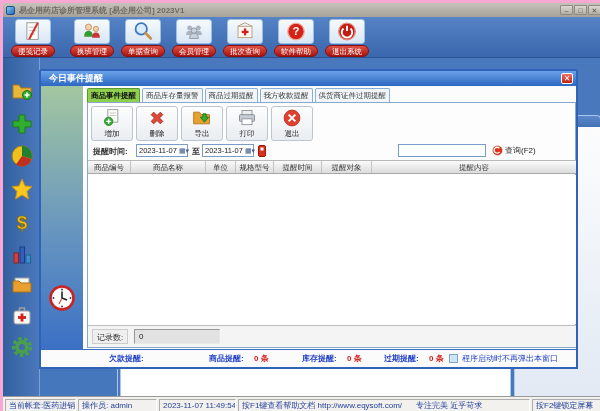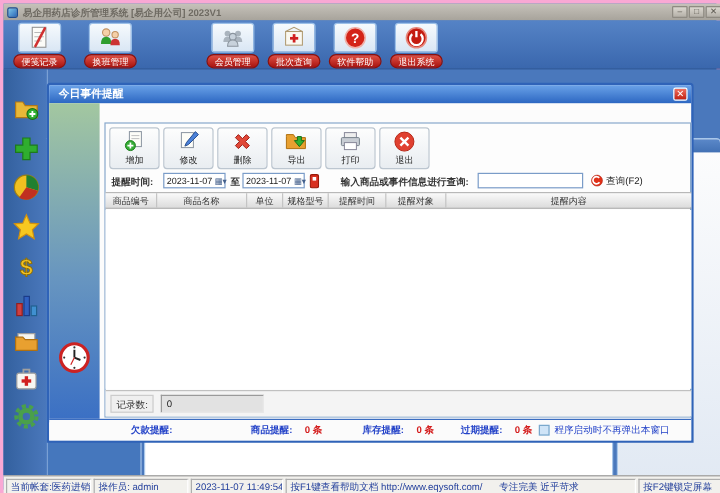--- a/index.html
+++ b/index.html
@@ -140,20 +140,31 @@
             <svg width="22" height="21" viewBox="0 0 24 24">
               <circle cx="8" cy="7" r="3.5" fill="#f5d0a8" stroke="#c09060"></circle>
               <path d="M3,18 Q3,11 8,11 Q13,11 13,18 Z" fill="#2f9e2f"></path>
               <circle cx="16.5" cy="9" r="3" fill="#f5d0a8" stroke="#c09060"></circle>
               <path d="M12,19 Q12,13 16.5,13 Q21,13 21,19 Z" fill="#cc3333"></path>
             </svg>
           </span>
         </div>
       <div class="lbl">换班管理</div>
     </div>
+    <div class="tbtn" style="left:118px">
+      <div class="ico">
+          <span>
+            <svg width="22" height="21" viewBox="0 0 24 24">
+              <circle cx="10" cy="9" r="6.5" fill="#d8ecfc" stroke="#3a78c0" stroke-width="2"></circle>
+              <line x1="15" y1="14" x2="21" y2="20" stroke="#c89048" stroke-width="3" stroke-linecap="round"></line>
+            </svg>
+          </span>
+        </div>
+      <div class="lbl">单据查询</div>
+    </div>
     <div class="tbtn" style="left:169px">
       <div class="ico">
           <span>
             <svg width="22" height="21" viewBox="0 0 24 24">
               <circle cx="7" cy="8" r="2.8" fill="#aab4be"></circle>
               <path d="M3,16 Q3,11 7,11 Q11,11 11,16 Z" fill="#aab4be"></path>
               <circle cx="17" cy="8" r="2.8" fill="#aab4be"></circle>
               <path d="M13,16 Q13,11 17,11 Q21,11 21,16 Z" fill="#aab4be"></path>
               <circle cx="12" cy="11" r="3.2" fill="#c8d2dc" stroke="#8a949e"></circle>
               <path d="M7,20 Q7,14 12,14 Q17,14 17,20 Z" fill="#c8d2dc" stroke="#8a949e"></path>
@@ -285,43 +296,43 @@
             <circle cx="14" cy="22.5" r="0.9" fill="#333"></circle>
             <circle cx="5.5" cy="14" r="0.9" fill="#333"></circle>
             <circle cx="22.5" cy="14" r="0.9" fill="#333"></circle>
             <line x1="14" y1="14" x2="14" y2="7.5" stroke="#222" stroke-width="1.6"></line>
             <line x1="14" y1="14" x2="19" y2="16" stroke="#222" stroke-width="1.6"></line>
             <line x1="14" y1="14" x2="11" y2="20" stroke="#d02020" stroke-width="1"></line>
           </svg>
         </div>
     </div>
 
+    <div class="dlg-tabs">
+      <div class="tab active">商品事件提醒</div>
+      <div class="tab">商品库存量报警</div>
+      <div class="tab">商品过期提醒</div>
+      <div class="tab">我方收款提醒</div>
+      <div class="tab">供货商证件过期提醒</div>
+    </div>
 
     <div class="dlg-content">
 
       <div class="dbtn-row">
         <div class="dbtn">
           <span><svg width="20" height="20" viewBox="0 0 24 24" style="margin:0 auto">
                 <rect x="7" y="2" width="12" height="15" fill="#fdfdf8" stroke="#8a94a0"></rect>
                 <line x1="9" y1="6" x2="17" y2="6" stroke="#c0c0c0"></line>
                 <line x1="9" y1="9" x2="17" y2="9" stroke="#c0c0c0"></line>
                 <circle cx="8" cy="16" r="5" fill="#35ad35" stroke="#1f8020"></circle>
                 <path d="M8,13 V19 M5,16 H11" stroke="#fff" stroke-width="1.7"></path>
               </svg></span>
           <div class="dlbl">增加</div>
         </div>
         <div class="dbtn">
           <span><svg width="20" height="20" viewBox="0 0 24 24" style="margin:0 auto">
-                <rect x="5" y="3" width="12" height="15" fill="#fdfdf8" stroke="#8a94a0"></rect>
-                <path d="M19,2 L22,5 L12,15 L8.5,16.5 L10,13 Z" fill="#4a80d8" stroke="#2a5090"></path>
-              </svg></span>
-          <div class="dlbl">修改</div>
-        </div>
-        <div class="dbtn">
-          <span><svg width="20" height="20" viewBox="0 0 24 24" style="margin:0 auto">
                 <path d="M5,8 L8,5 L12,9 L16,5 L19,8 L15,12 L19,16 L16,19 L12,15 L8,19 L5,16 L9,12 Z" fill="#e04838" stroke="#a02018"></path>
               </svg></span>
           <div class="dlbl">删除</div>
         </div>
         <div class="dbtn">
           <span><svg width="20" height="20" viewBox="0 0 24 24" style="margin:0 auto">
                 <path d="M2,7 L2,19 L21,19 L21,8 L11,8 L9,5 L2,5 Z" fill="#e8a030" stroke="#b07010"></path>
                 <path d="M13,7 L17,7 L17,11 L20,11 L15,17 L10,11 L13,11 Z" fill="#30b030" stroke="#187018"></path>
               </svg></span>
           <div class="dlbl">导出</div>
@@ -347,21 +358,20 @@
         <span class="flabel" style="left:5px">提醒时间:</span>
         <span class="datebox" style="left:48px"><span>2023-11-07</span> <span class="cal">▦▾</span></span>
         <span class="flabel" style="left:104px">至</span>
         <span class="datebox" style="left:114px"><span>2023-11-07</span> <span class="cal">▦▾</span></span>
         <span style="position:absolute;left:170px;top:1px">
             <svg width="8" height="12" viewBox="0 0 8 12">
               <rect x="0.5" y="0.5" width="7" height="11" rx="1.5" fill="#d83020" stroke="#981808"></rect>
               <rect x="2.5" y="2.5" width="3" height="3" fill="#fff"></rect>
             </svg>
           </span>
-        <span class="flabel" style="left:196px">输入商品或事件信息进行查询:</span>
         <input class="search-input" style="left: 310px;" value="">
         <span class="query" style="left:404px">
           <span>
               <svg width="11" height="11" viewBox="0 0 24 24">
                 <circle cx="12" cy="12" r="10" fill="#e03018" stroke="#b02010"></circle>
                 <path d="M16,7 A6.5,6.5 0 1 0 16.5,15" fill="none" stroke="#fff" stroke-width="3"></path>
               </svg>
             </span>
           <span>查询(F2)</span>
         </span>

